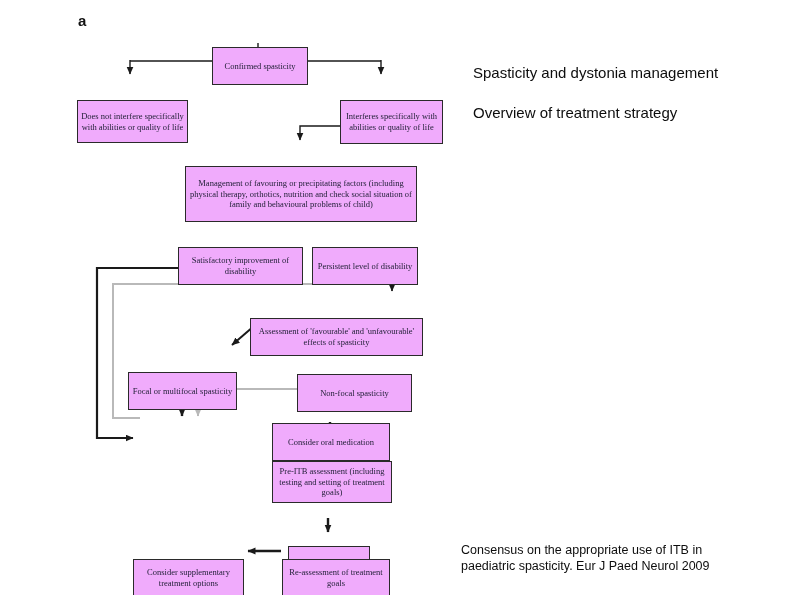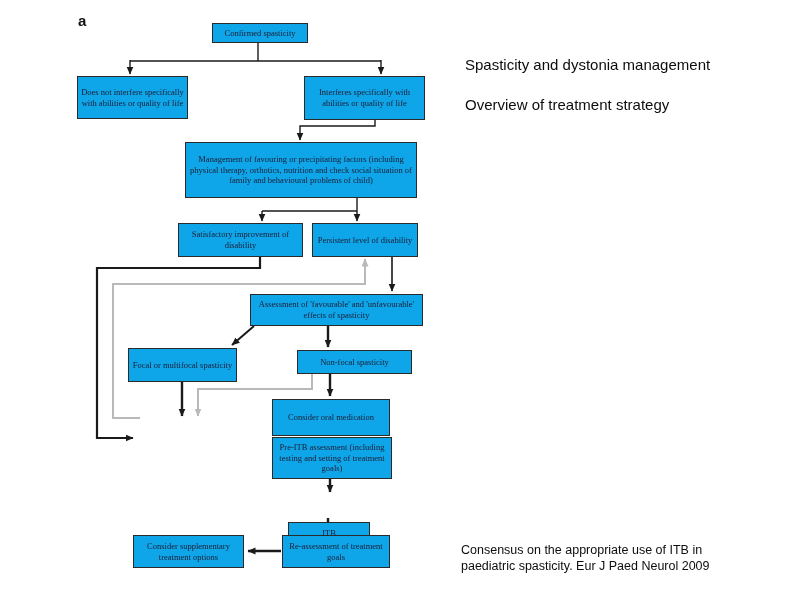--- a/index.html
+++ b/index.html
@@ -11,33 +11,34 @@
     font-family:"Liberation Sans","DejaVu Sans",sans-serif;
   }
   .panel-label{
     position:absolute;left:78px;top:12px;
     font-weight:bold;font-size:15px;color:#111;
   }
   .edges-svg{position:absolute;left:0;top:0;pointer-events:none;}
   .nodes-layer{position:absolute;left:0;top:0;width:100%;height:100%;}
   .node{
     position:absolute;
-    background:#0ea5e9;
+    background:#f0abfc;
     border:1px solid #2a2a2a;
     box-sizing:border-box;
     display:flex;align-items:center;justify-content:center;
     text-align:center;
     font-family:"Liberation Serif","DejaVu Serif",serif;
     font-size:8.5px;line-height:1.28;color:#1d1d33;
-    padding:0 3px;
+    padding:18px 3px;
+    margin-top:24px;
   }
   .annotation{
     position:absolute;left:461px;width:320px;
     font-size:15px;line-height:20px;color:#0d0d0d;
-    white-space:pre-line;margin:4px;
+    white-space:pre-line;margin:12px;
   }
   .annotation.a1{top:51px;}
   .annotation.a2{top:91px;}
   .annotation.a3{top:131px;}
   .citation{
     position:absolute;left:461px;top:542px;width:320px;
     font-size:12.5px;line-height:16px;color:#0d0d0d;
     white-space:pre-line;margin:0;
   }
 </style>
@@ -76,21 +77,21 @@
       <polyline points="312,374 312,389 198,389 198,416" fill="none" stroke="#b9b9b9" stroke-width="2" marker-end="url(#arrow-gray)"></polyline>
       <polyline points="330,422 330,434" fill="none" stroke="#1a1a1a" stroke-width="2.4" marker-end="url(#arrow-black)"></polyline>
       <polyline points="330,479 330,492" fill="none" stroke="#1a1a1a" stroke-width="2.4" marker-end="url(#arrow-black)"></polyline>
       <polyline points="328,518 328,532" fill="none" stroke="#1a1a1a" stroke-width="2.4" marker-end="url(#arrow-black)"></polyline>
       <polyline points="281,551 248,551" fill="none" stroke="#1a1a1a" stroke-width="2.4" marker-end="url(#arrow-black)"></polyline>
     </svg>
 
   <div class="nodes-layer">
       <div class="node" style="left: 212px; top: 23px; width: 96px; height: 20px; border-color: rgb(42, 42, 42); color: rgb(29, 29, 51);">Confirmed spasticity</div>
       <div class="node" style="left: 77px; top: 76px; width: 111px; height: 43px; border-color: rgb(42, 42, 42); color: rgb(29, 29, 51);">Does not interfere specifically with abilities or quality of life</div>
-      <div class="node" style="left: 304px; top: 76px; width: 121px; height: 44px; border-color: rgb(42, 42, 42); color: rgb(29, 29, 51);">Interferes specifically with abilities or quality of life</div>
+      <div class="node" style="left: 340px; top: 76px; width: 103px; height: 44px; border-color: rgb(42, 42, 42); color: rgb(29, 29, 51);">Interferes specifically with abilities or quality of life</div>
       <div class="node" style="left: 185px; top: 142px; width: 232px; height: 56px; border-color: rgb(42, 42, 42); color: rgb(29, 29, 51);">Management of favouring or precipitating factors (including physical therapy, orthotics, nutrition and check social situation of family and behavioural problems of child)</div>
       <div class="node" style="left: 178px; top: 223px; width: 125px; height: 34px; border-color: rgb(42, 42, 42); color: rgb(29, 29, 51);">Satisfactory improvement of disability</div>
       <div class="node" style="left: 312px; top: 223px; width: 106px; height: 34px; border-color: rgb(42, 42, 42); color: rgb(29, 29, 51);">Persistent level of disability</div>
       <div class="node" style="left: 250px; top: 294px; width: 173px; height: 32px; border-color: rgb(42, 42, 42); color: rgb(29, 29, 51);">Assessment of 'favourable' and 'unfavourable' effects of spasticity</div>
       <div class="node" style="left: 128px; top: 348px; width: 109px; height: 34px; border-color: rgb(42, 42, 42); color: rgb(29, 29, 51);">Focal or multifocal spasticity</div>
       <div class="node" style="left: 297px; top: 350px; width: 115px; height: 24px; border-color: rgb(42, 42, 42); color: rgb(29, 29, 51);">Non-focal spasticity</div>
       <div class="node" style="left: 272px; top: 399px; width: 118px; height: 37px; border-color: rgb(42, 42, 42); color: rgb(29, 29, 51);">Consider oral medication</div>
       <div class="node" style="left: 272px; top: 437px; width: 120px; height: 42px; border-color: rgb(42, 42, 42); color: rgb(29, 29, 51);">Pre-ITB assessment (including testing and setting of treatment goals)</div>
       <div class="node" style="left: 288px; top: 522px; width: 82px; height: 23px; border-color: rgb(42, 42, 42); color: rgb(29, 29, 51);">ITB</div>
       <div class="node" style="left: 282px; top: 535px; width: 108px; height: 33px; border-color: rgb(42, 42, 42); color: rgb(29, 29, 51);">Re-assessment of treatment goals</div>

